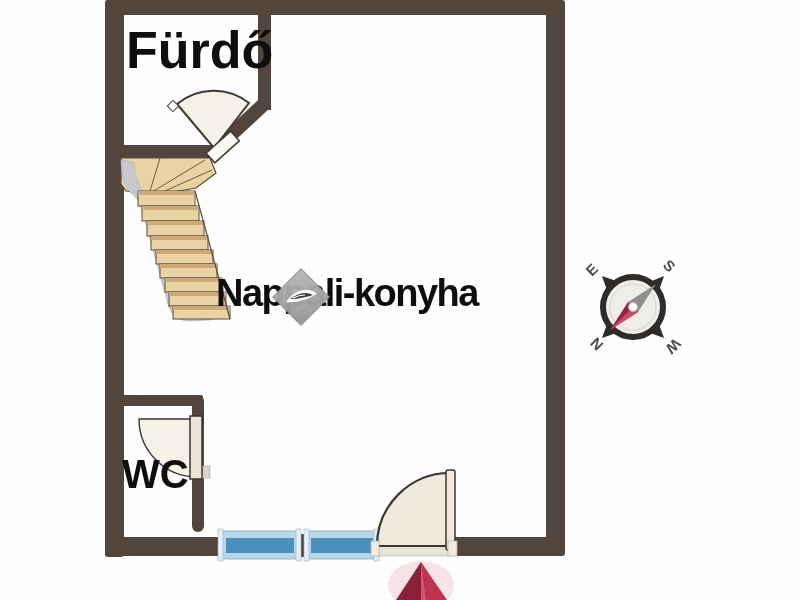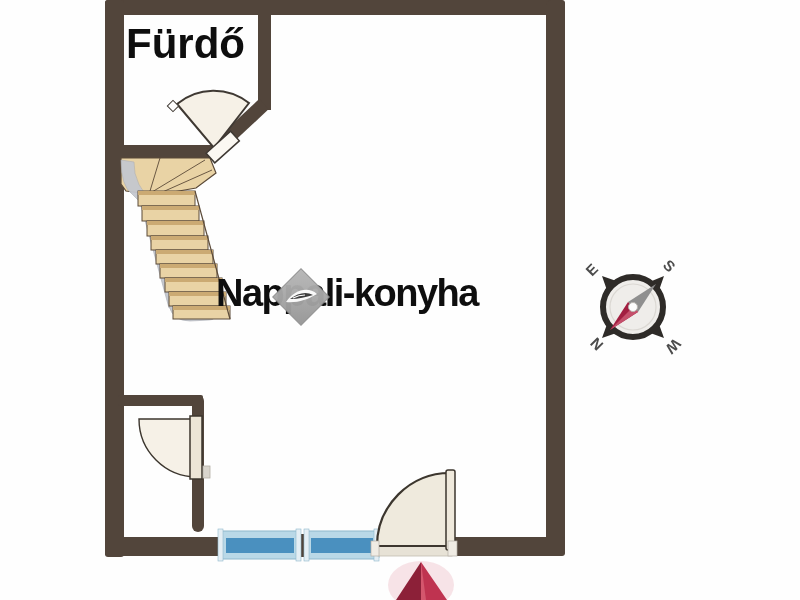--- a/index.html
+++ b/index.html
@@ -1,21 +1,21 @@
 <!DOCTYPE html>
 <html><head>
 <meta charset="utf-8">
 <style>
   html,body{margin:0;padding:0;background:#ffffff;}
   #stage{position:relative;width:800px;height:600px;background:#fefefe;overflow:hidden;
          font-family:"Liberation Sans", sans-serif;}
   #plan-svg{position:absolute;left:0;top:0;z-index:0;}
   .room-label{position:absolute;z-index:2;color:#0e0e0e;font-weight:bold;white-space:nowrap;
               font-family:"Liberation Sans", sans-serif;}
-  #label-furdo{left:126px;top:20px;font-size:42px;}
+  #label-furdo{left:126px;top:20px;font-size:52px;}
   #label-nappali{left:216px;top:272px;font-size:38px;letter-spacing:-1.5px;}
   #label-wc{left:122px;top:452px;font-size:40px;}
   #watermark-text{position:absolute;left:327px;top:280px;z-index:1;white-space:nowrap;
                   font-family:"Liberation Serif", serif;font-size:30px;color:#b3b3b3;
                   letter-spacing:2px;}
   #watermark-text sup{font-size:14px;letter-spacing:0;}
   #logo-svg{position:absolute;left:269px;top:265px;z-index:3;}
   .compass-letter{position:absolute;z-index:2;width:20px;height:20px;line-height:20px;
                   text-align:center;font-size:15px;font-weight:bold;color:#4c4c4c;}
   #compass-e{left:582px;top:260px;transform:rotate(-45deg);}
@@ -134,20 +134,21 @@
       <polygon points="656,284 638,312 628,302" fill="#8f8f8f"></polygon>
       <polygon points="610,330 628,302 638,312" fill="#a21f41"></polygon>
       <polygon points="610,330 633,307 638,312" fill="#c4506b"></polygon>
       <circle cx="633" cy="307" r="4.5" fill="#fdfdfd" stroke="#b9b6b2" stroke-width="1"></circle>
     </g>
   </svg>
 
 
   <div id="label-furdo" class="room-label">Fürdő</div>
   <div id="label-nappali" class="room-label">Nappali-konyha</div>
+  <div id="label-wc" class="room-label">WC</div>
 
   <div id="compass-e" class="compass-letter">E</div>
   <div id="compass-s" class="compass-letter">S</div>
   <div id="compass-n" class="compass-letter">N</div>
   <div id="compass-w" class="compass-letter">W</div>
 
   <svg id="logo-svg" width="64" height="64" viewBox="-32 -32 64 64">
     <defs>
       <linearGradient id="gd" x1="0" y1="0" x2="1" y2="1">
         <stop offset="0" stop-color="#b7b7b7"></stop>

